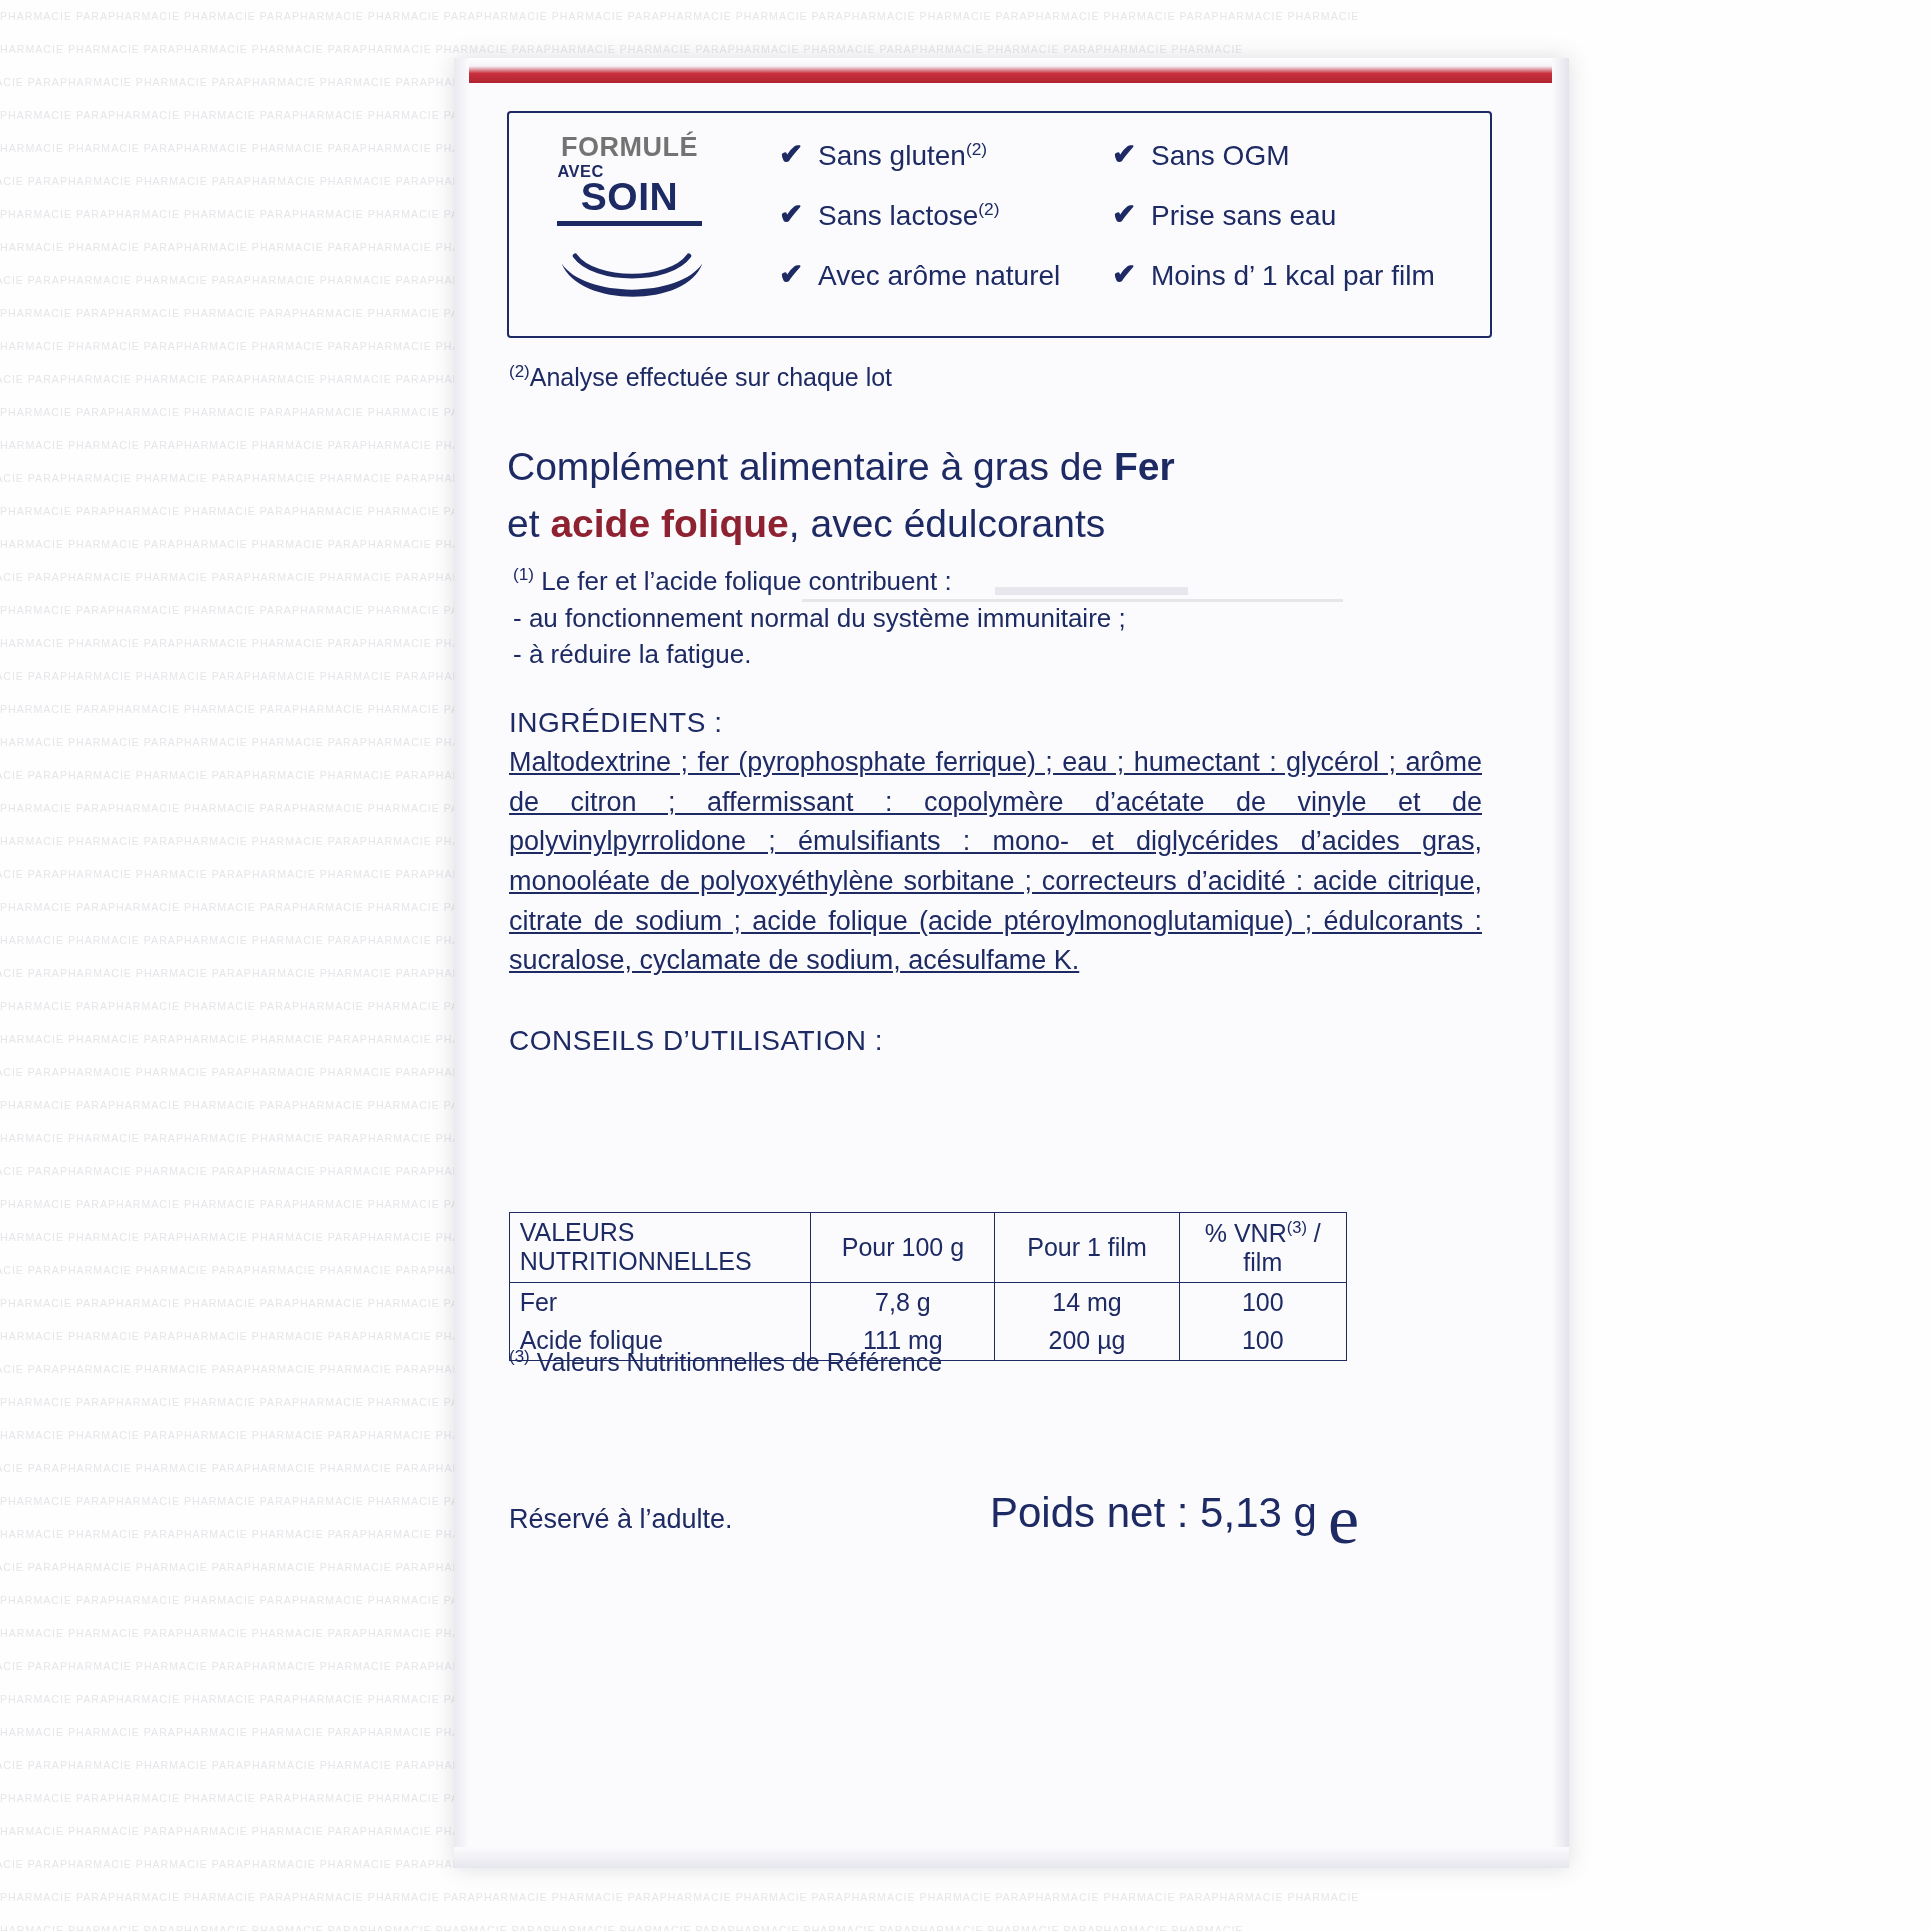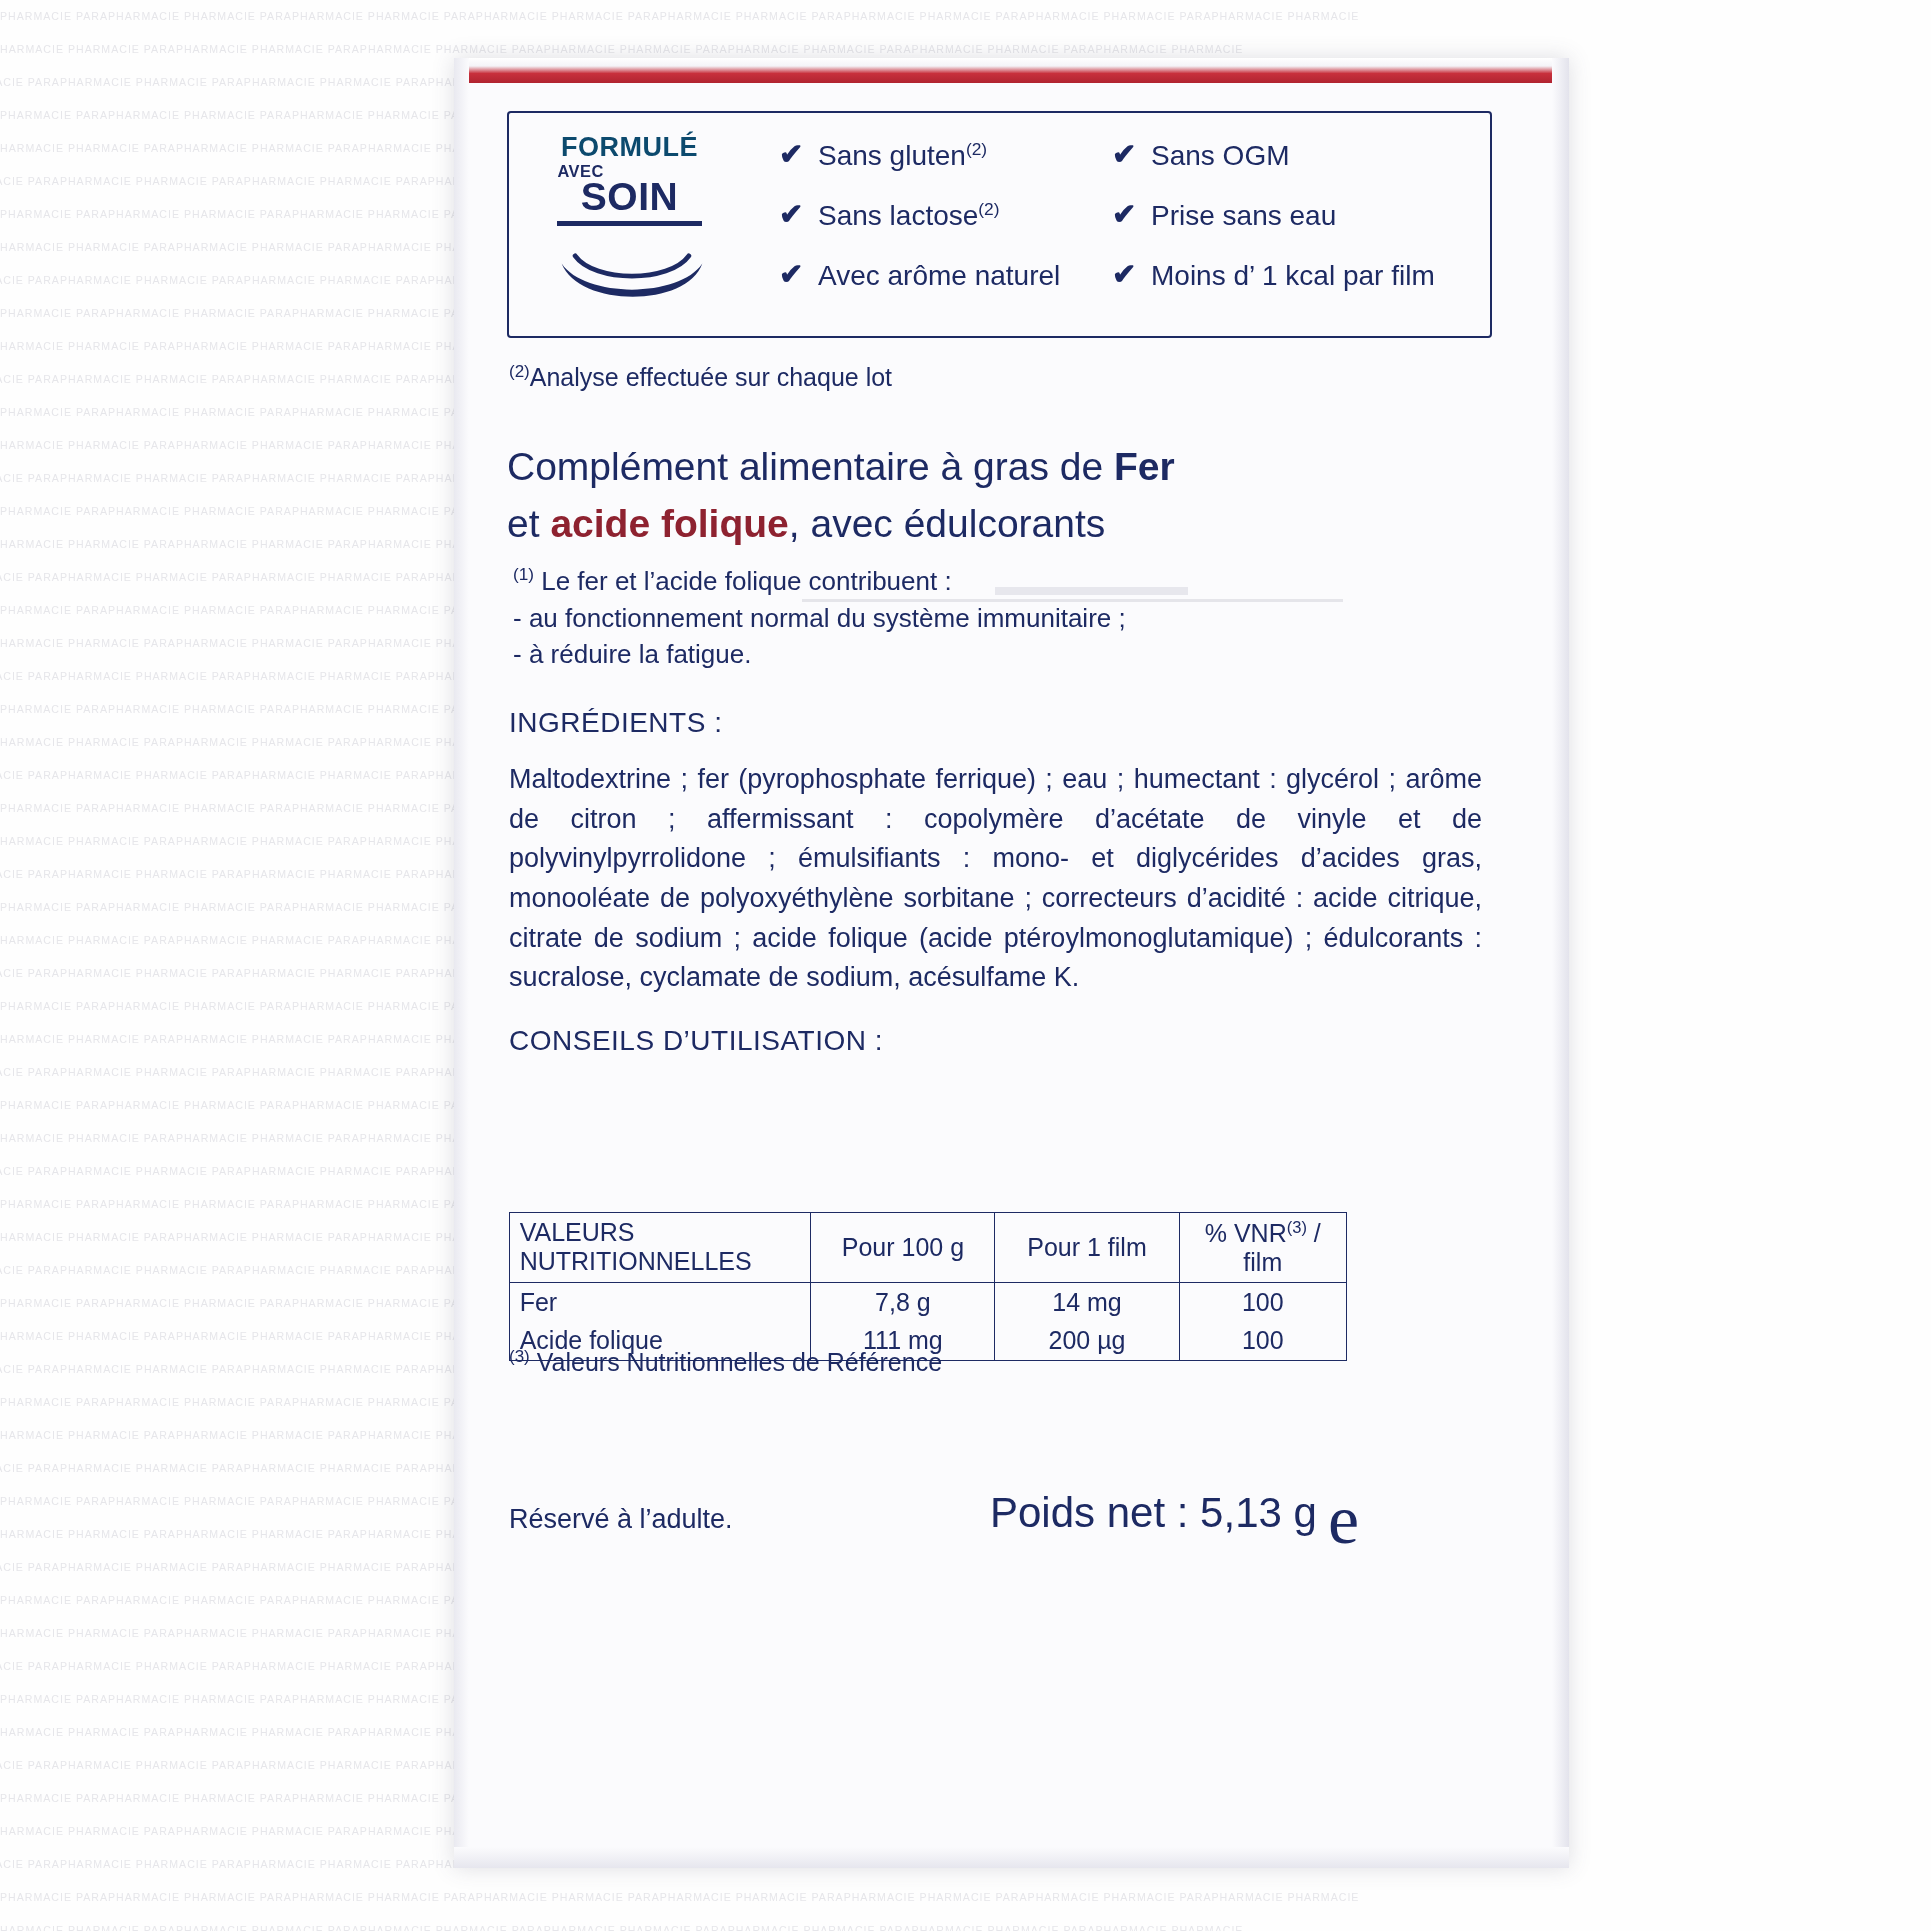--- a/index.html
+++ b/index.html
@@ -100,21 +100,21 @@
     left: 31px;
     top: 21px;
     width: 179px;
     height: 183px;
   }
   #logo-block .l1 {
     font-family: "Liberation Sans", sans-serif;
     font-weight: bold;
     font-size: 27px;
     letter-spacing: 0.5px;
-    color: #0c4a6e;
+    color: #737373;
     text-align: center;
     line-height: 1;
   }
   #logo-block .l2 {
     font-family: "Liberation Sans", sans-serif;
     font-weight: bold;
     font-size: 16.4px;
     letter-spacing: 0.5px;
     color: #1d2a63;
     text-align: left;
@@ -212,26 +212,27 @@
     color: #1d2a63;
   }
 
   #ingredients-block {
     position: absolute;
     left: 55px;
     top: 649px;
     width: 973px;
   }
   #ingredients-text {
-    margin-top: 21px;
+    margin-top: 4px;
     font-family: "Liberation Sans", sans-serif;
     font-size: 27px;
     line-height: 1.47;
     color: #1d2a63;
     text-align: justify;
+    text-decoration: underline;
   }
 
   #usage-block {
     position: absolute;
     left: 55px;
     top: 967px;
     width: 973px;
   }
   #usage-text {
     margin-top: 9.7px;

